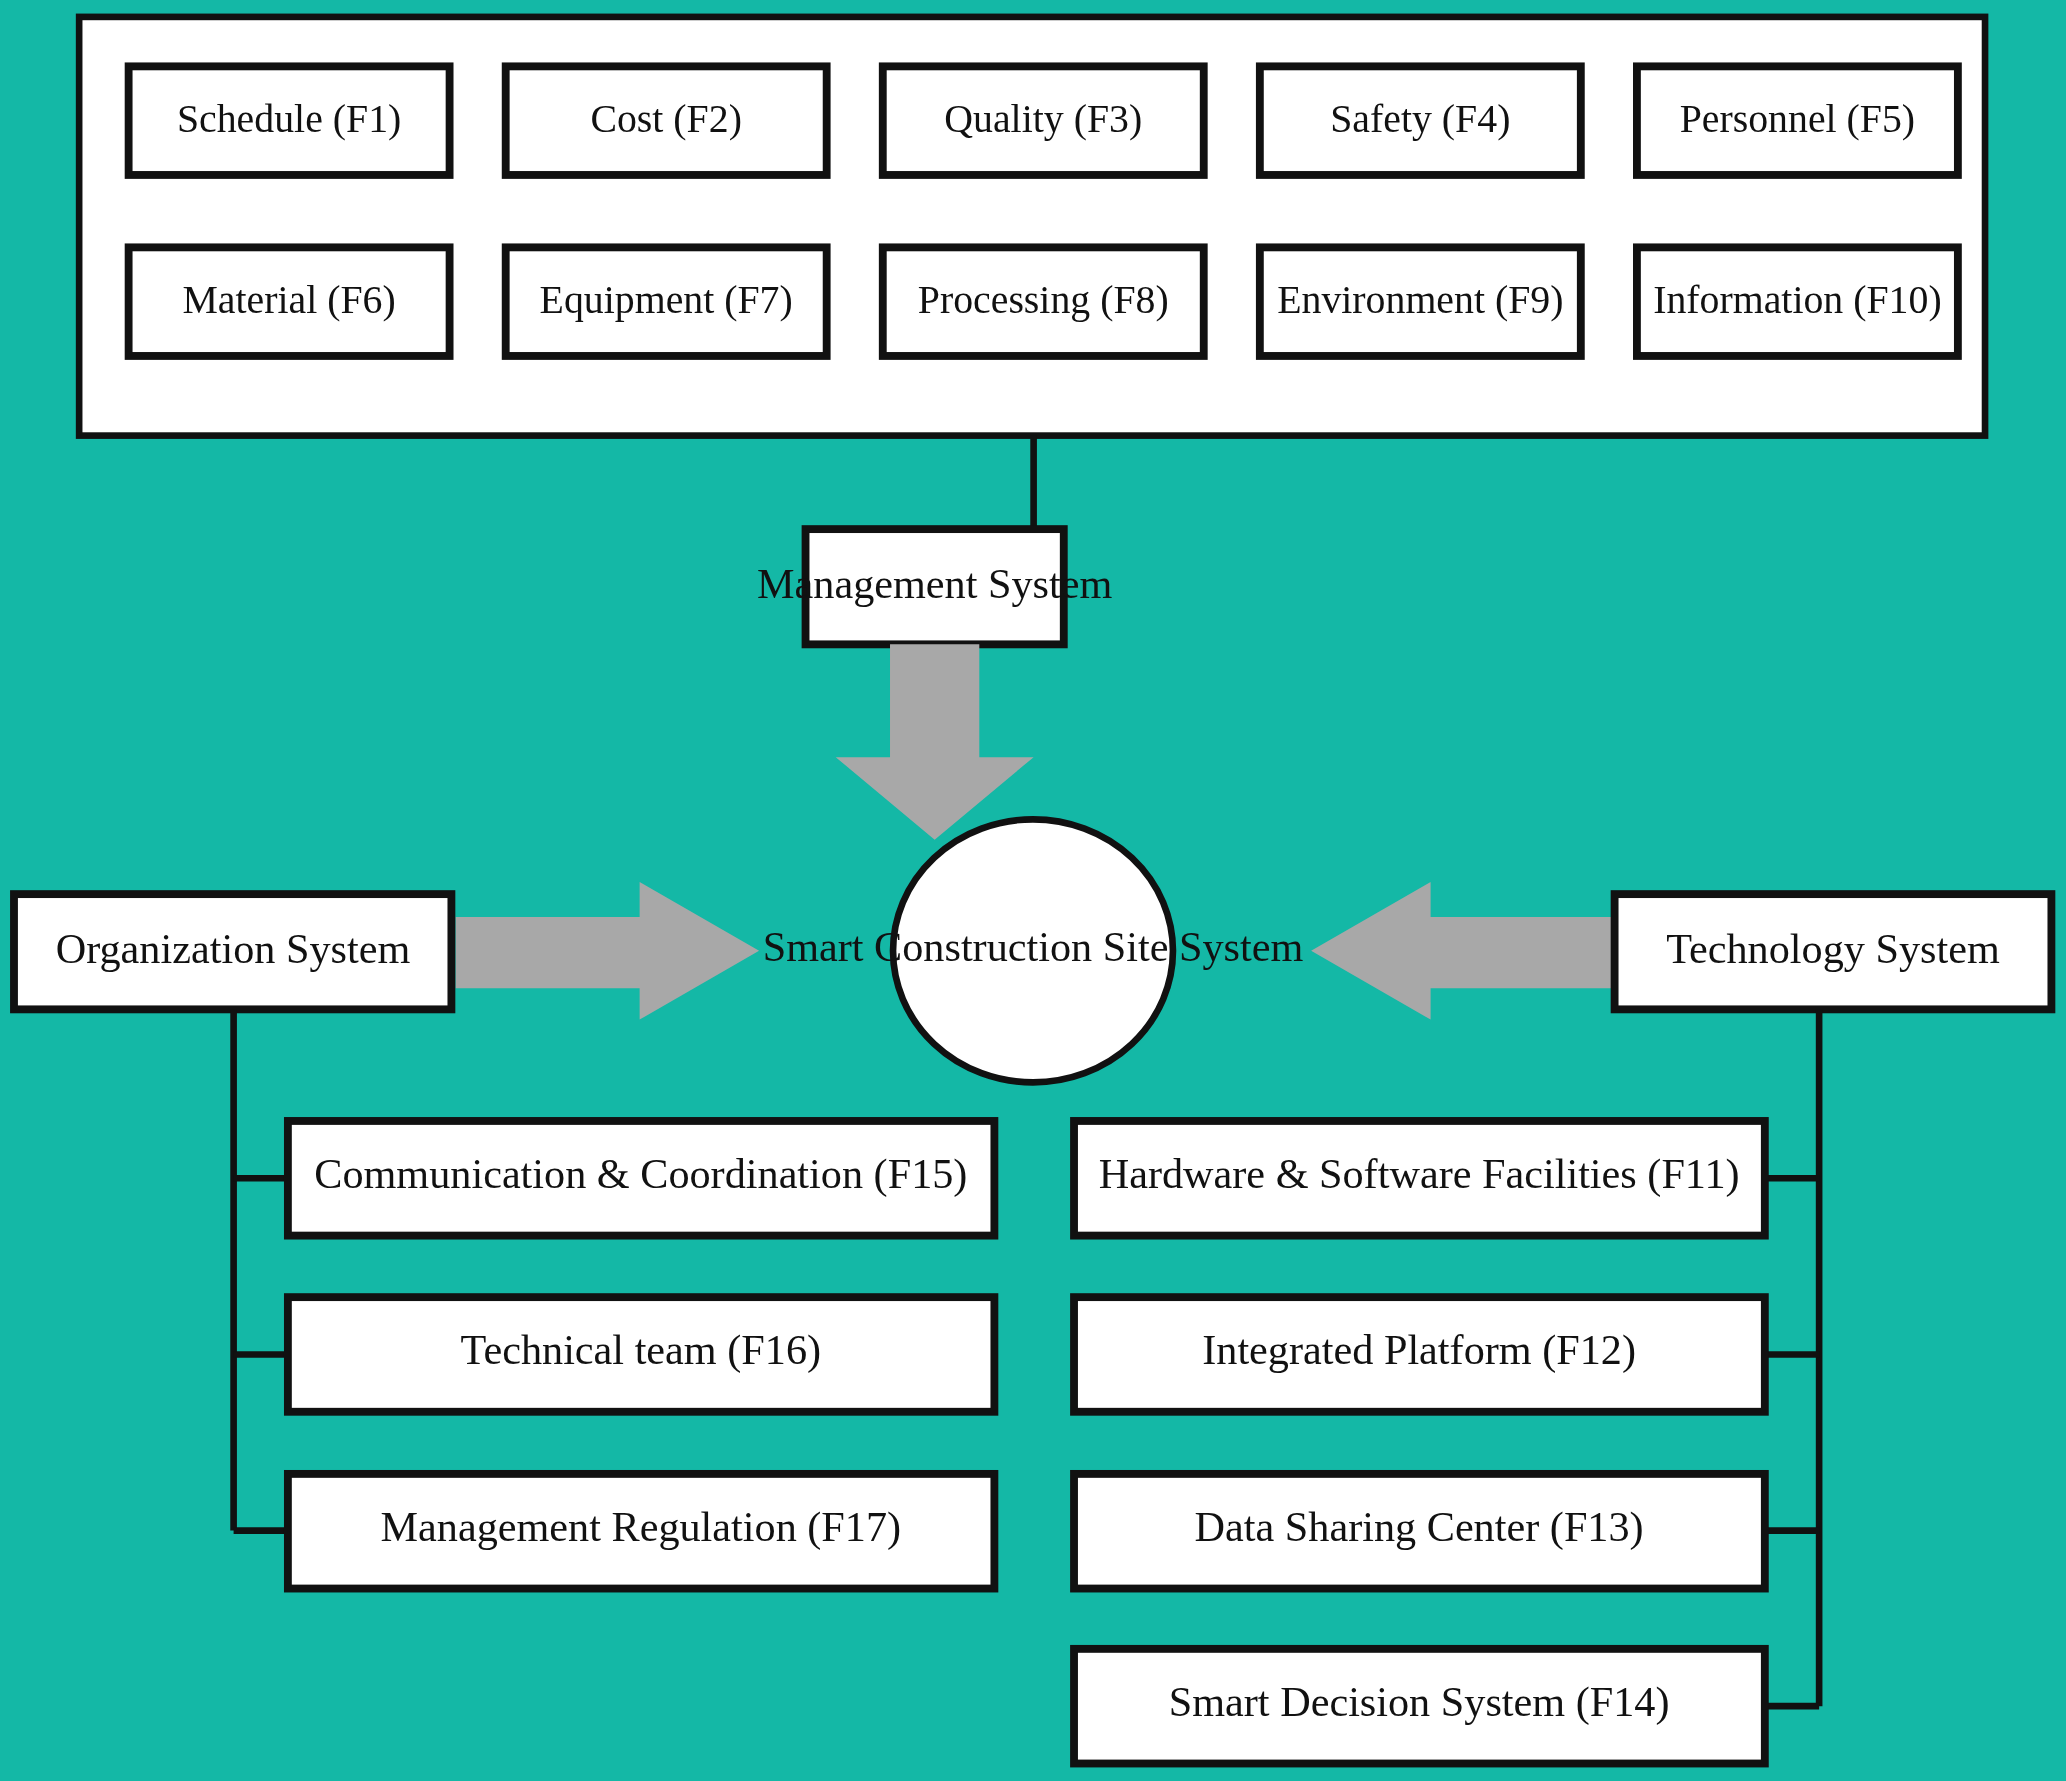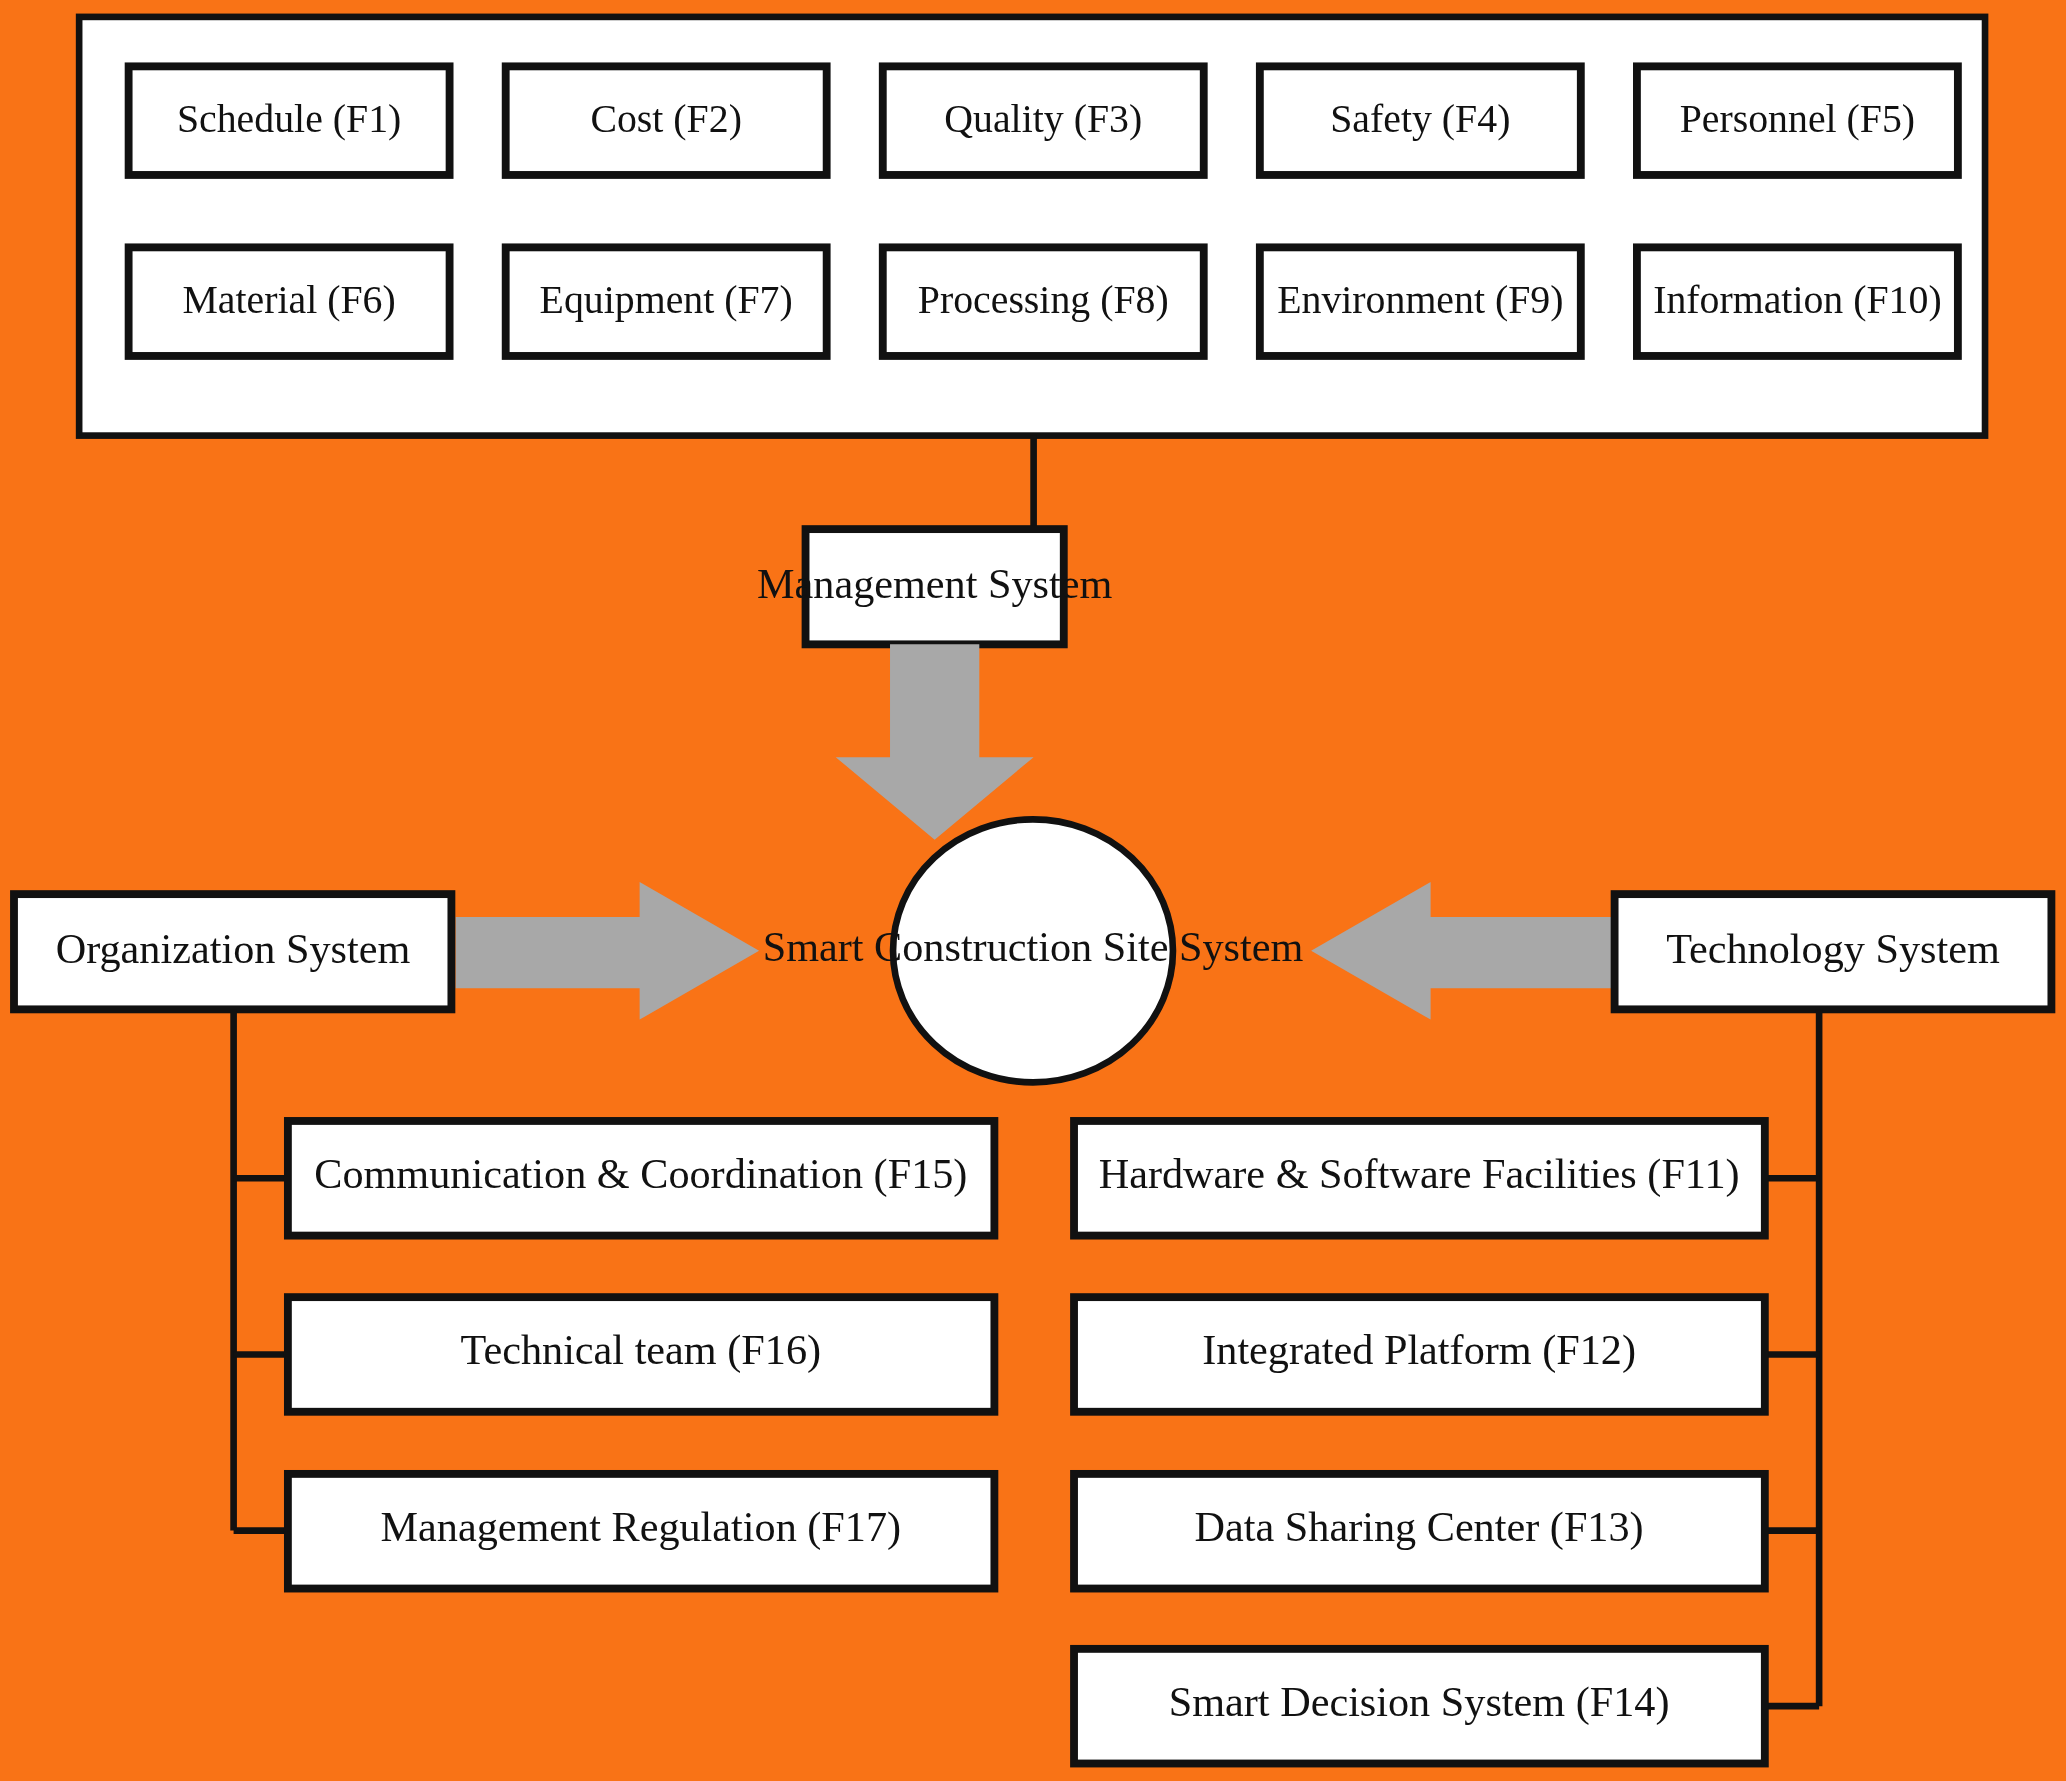--- a/index.html
+++ b/index.html
@@ -1,17 +1,17 @@
 <!DOCTYPE html>
 <html style="font-size:9.7px"><head>
 <meta charset="utf-8">
 <style>
   html,body{margin:0;padding:0;background:#ffffff;}
   body{font-family:"Liberation Serif","DejaVu Serif",serif;}
-  #stage{position:relative;width:2066px;height:1781px;background:#f97316;overflow:hidden;}
+  #stage{position:relative;width:2066px;height:1781px;background:#14b8a6;overflow:hidden;}
   svg#canvas{position:absolute;left:0;top:0;width:2066px;height:1781px;}
   .bx{fill:#ffffff;stroke:#111111;}
   .bx-thick{stroke-width:13;}
   .bx-outer{stroke-width:11;}
   .conn{stroke:#111111;stroke-width:11;fill:none;}
   .arrow{fill:#a8a8a8;stroke:none;}
   .ell{fill:#ffffff;stroke:#111111;stroke-width:11;}
   .lbl{fill:#111111;font-family:"Liberation Serif","DejaVu Serif",serif;
        text-anchor:middle;dominant-baseline:middle;}
   .lbl-md{font-size:66px;}

